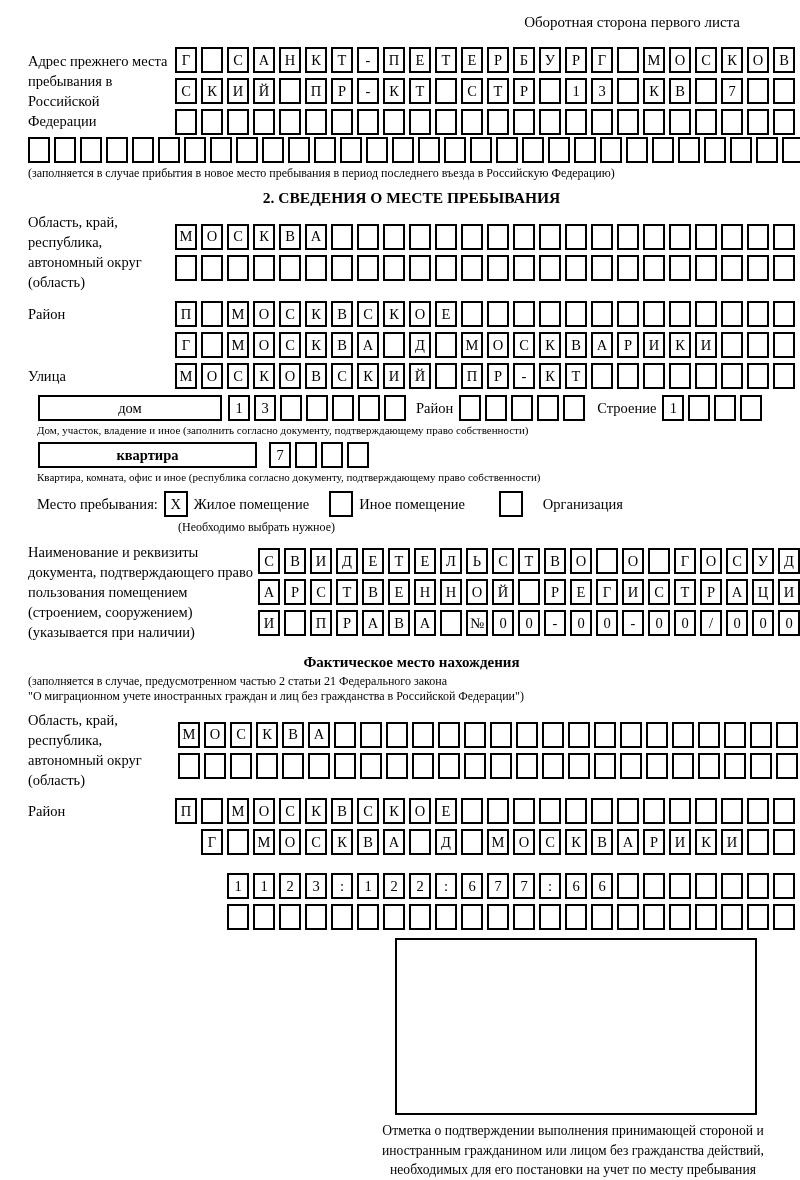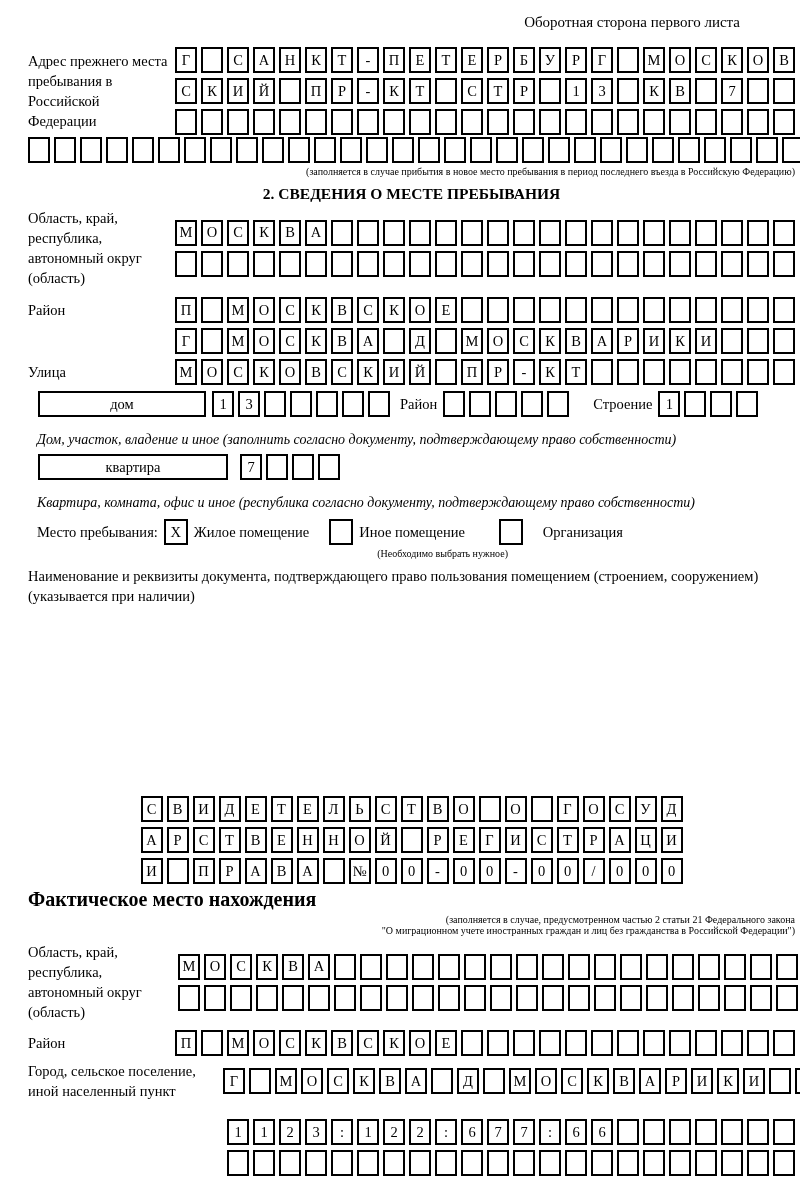--- a/index.html
+++ b/index.html
@@ -17,29 +17,29 @@
   .cell{
     flex:0 0 22px;width:22px;height:26px;box-sizing:border-box;
     border:2px solid #000;display:flex;align-items:center;justify-content:center;
     font-size:14.5px;line-height:1;background:#fff;
   }
   .rowstack{display:flex;flex-direction:column;gap:5px;flex:1;}
   .rowstack .cells{margin-left:auto;}
   .frow{display:flex;align-items:center;margin-top:5px;}
   .frow.center{align-items:center;}
   .flabel{line-height:20px;font-size:14.5px;}
-  .caption{font-size:10px;text-align:right;margin-top:3px;}
-  .caption-left{font-size:14px;margin-top:15px;margin-left:9px;font-style:italic;}
+  .caption{font-size:12px;text-align:left;margin-top:3px;}
+  .caption-left{font-size:11px;margin-top:3px;margin-left:9px;}
   .sec-title{text-align:center;font-weight:bold;font-size:15.5px;margin:8px 0 4px 0;}
-  .sub-title{font-weight:bold;font-size:20px;margin:4px 0 2px 0;}
+  .sub-title{text-align:center;font-weight:bold;font-size:15px;margin:12px 0 2px 0;}
   
   .hrow{display:flex;align-items:center;margin:6px 0 0 10px;}
   .widebox{height:26px;box-sizing:border-box;border:2px solid #000;display:flex;align-items:center;justify-content:center;font-size:14.5px;}
-  .dombox{width:168px;}
-  .kvbox{width:190px;}
+  .dombox{width:184px;}
+  .kvbox{width:219px;font-weight:bold;}
   .hrow .cells{margin-left:6px;gap:4px;display:flex;}
   .inline-label{margin:0 6px 0 10px;}
   
   .chkrow{display:flex;align-items:center;margin-top:8px;gap:6px;}
   .chk{flex:0 0 24px;width:24px;height:26px;box-sizing:border-box;border:2px solid #000;display:flex;align-items:center;justify-content:center;font-size:14.5px;}
   .opt-label{margin-right:14px;}
   
   .stamp-box{width:362px;height:177px;border:2px solid #000;box-sizing:border-box;margin:8px 0 0 367px;}
   .stamp-caption{width:450px;margin:6px 0 0 320px;text-align:center;font-size:13.6px;line-height:1.45;}
   .mt2{margin-top:2px;}
@@ -334,21 +334,21 @@
       <span class="cell"></span>
     </div>
   <div class="inline-label">Район</div>
   <div class="cells" style="margin-left:0;">
       <span class="cell"></span>
       <span class="cell"></span>
       <span class="cell"></span>
       <span class="cell"></span>
       <span class="cell"></span>
     </div>
-  <div class="inline-label" style="margin-left:24px;">Строение</div>
+  <div class="inline-label" style="margin-left:12px;">Строение</div>
   <div class="cells" style="margin-left:0;">
       <span class="cell">1</span>
       <span class="cell"></span>
       <span class="cell"></span>
       <span class="cell"></span>
     </div>
 </div>
 <div class="caption-left">Дом, участок, владение и иное (заполнить согласно документу, подтверждающему право собственности)</div>
 
 <div class="hrow">
@@ -366,21 +366,21 @@
   <span>Место пребывания:</span>
   <span class="chk">X</span>
   <span class="opt-label">Жилое помещение</span>
   <span class="chk"></span>
   <span class="opt-label">Иное помещение</span>
   <span class="chk" style="margin-left:14px;"></span>
   <span class="opt-label" style="margin-left:14px;">Организация</span>
 </div>
 <div class="caption" style="width:330px;margin-left:150px;">(Необходимо выбрать нужное)</div>
 
-<div class="frow" style="margin-top:7px;flex-direction:column;">
+<div class="frow" style="margin-top:7px;">
   <div class="flabel label-w230">Наименование и реквизиты документа, подтверждающего право пользования помещением (строением, сооружением) (указывается при наличии)</div>
   <div class="rowstack">
     <div class="cells">
         <span class="cell">С</span>
         <span class="cell">В</span>
         <span class="cell">И</span>
         <span class="cell">Д</span>
         <span class="cell">Е</span>
         <span class="cell">Т</span>
         <span class="cell">Е</span>
@@ -534,21 +534,20 @@
       <span class="cell"></span>
       <span class="cell"></span>
       <span class="cell"></span>
       <span class="cell"></span>
       <span class="cell"></span>
       <span class="cell"></span>
     </div>
 </div>
 
 <div class="frow center">
-  <div class="flabel label-w195">Город, сельское поселение, иной населенный пункт</div>
   <div class="cells">
       <span class="cell">Г</span>
       <span class="cell"></span>
       <span class="cell">М</span>
       <span class="cell">О</span>
       <span class="cell">С</span>
       <span class="cell">К</span>
       <span class="cell">В</span>
       <span class="cell">А</span>
       <span class="cell"></span>

